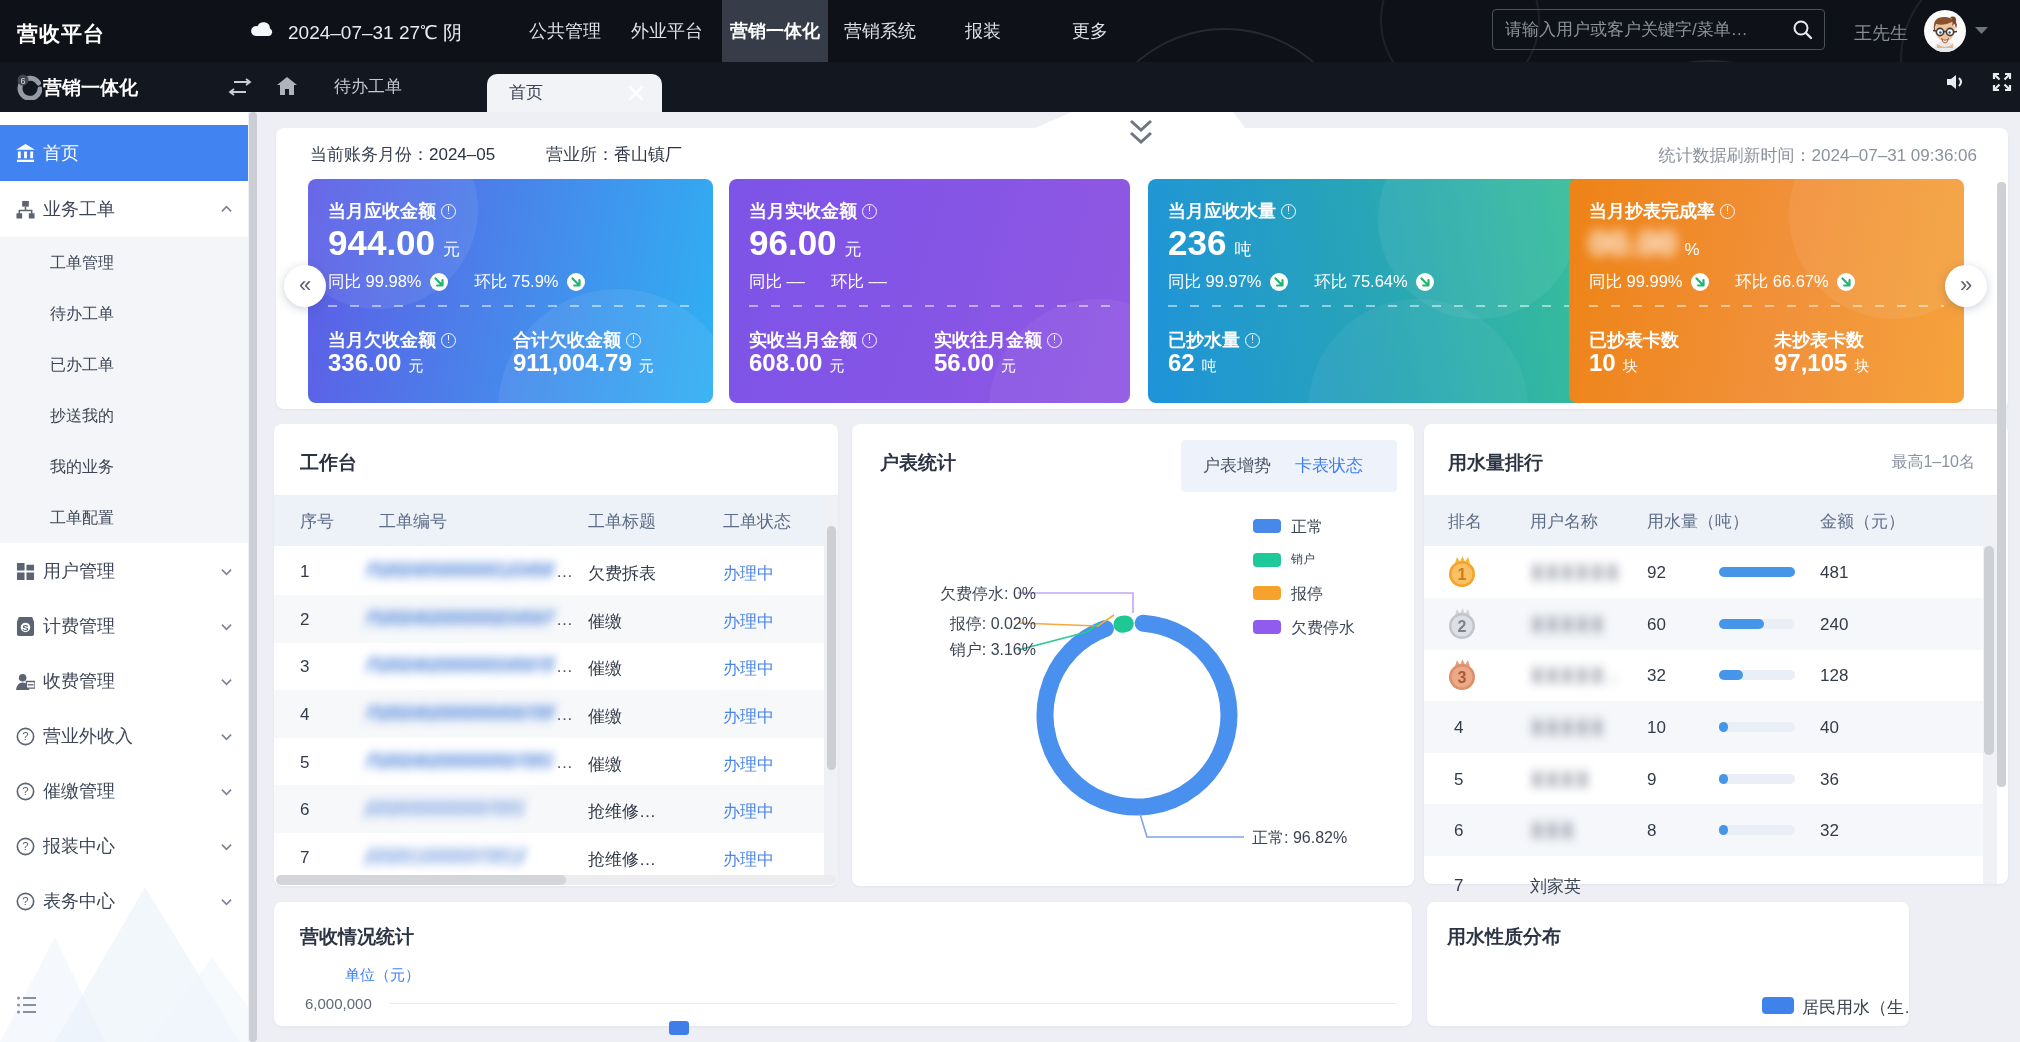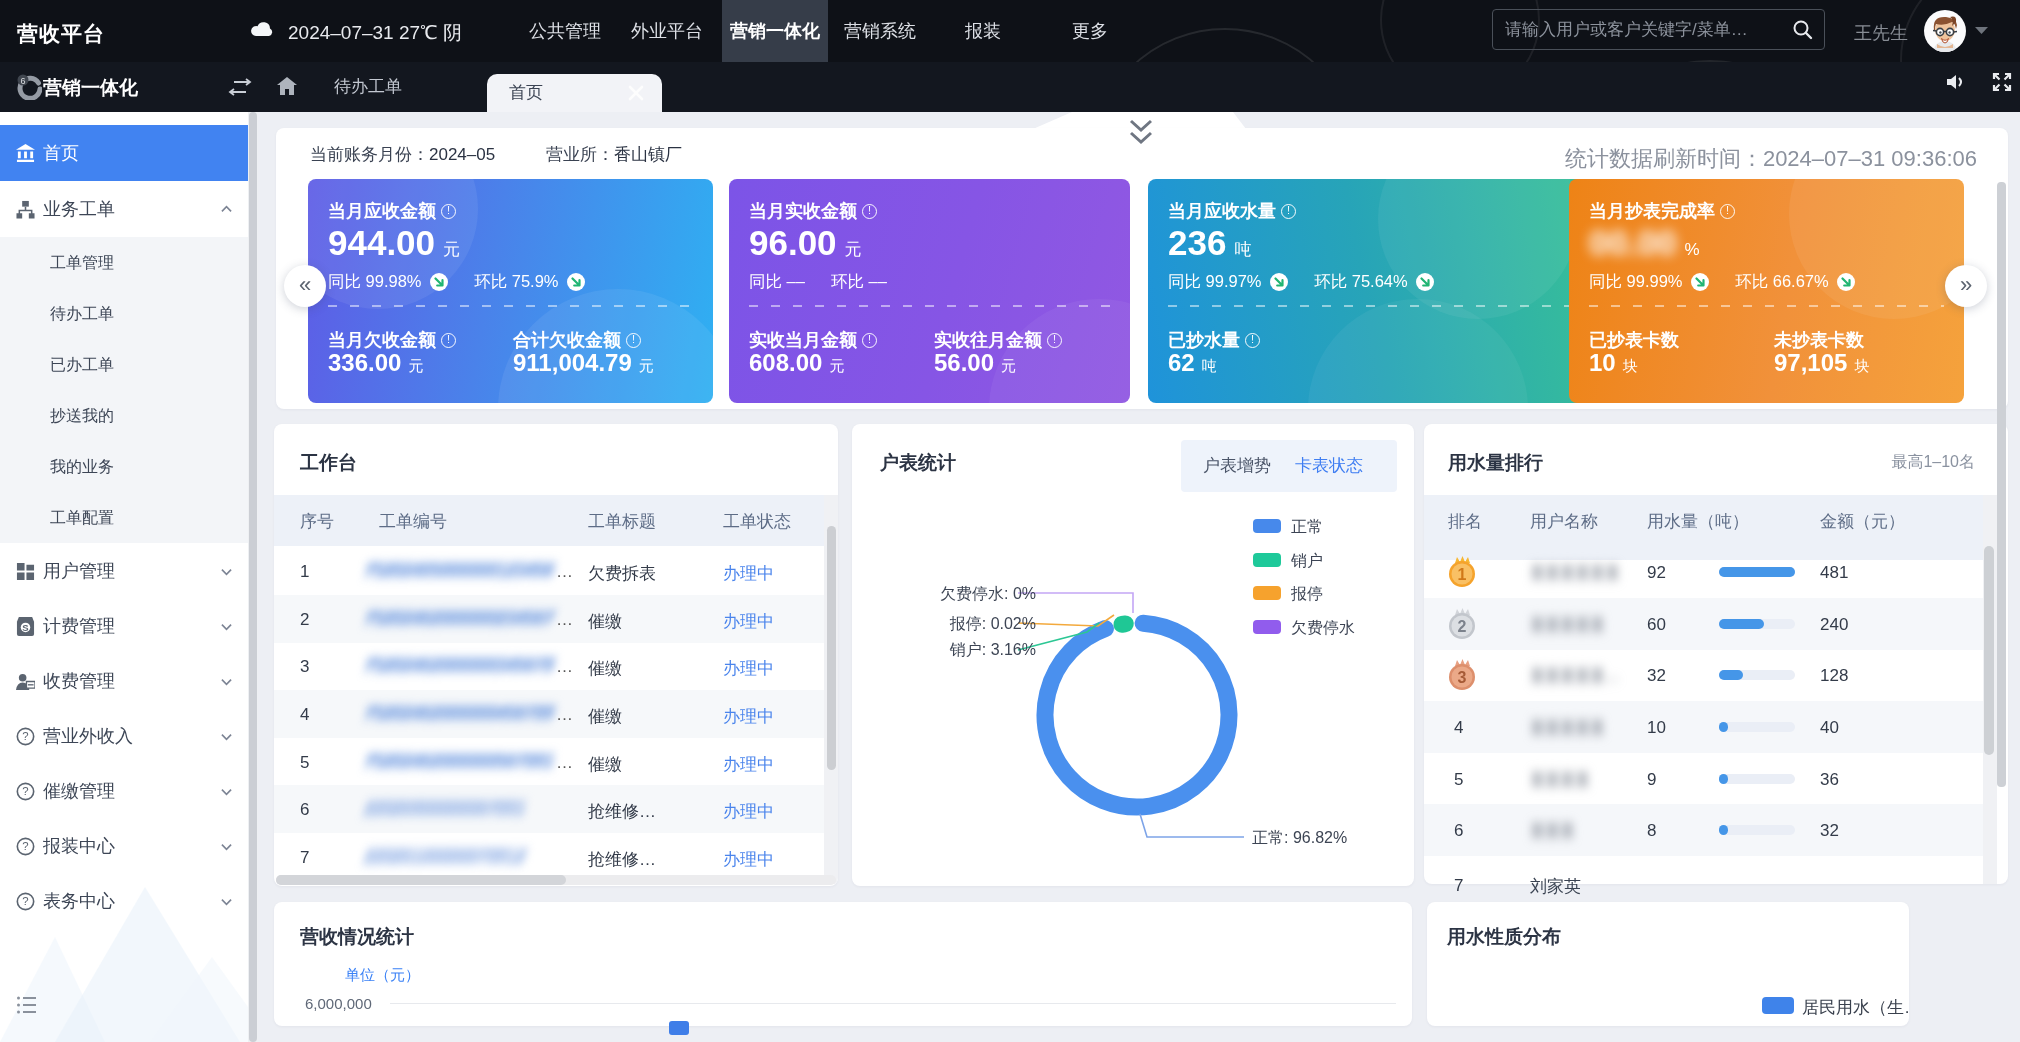--- a/index.html
+++ b/index.html
@@ -221,21 +221,21 @@
   </div>
 <div class="abs" style="left:1997px;top:182px;width:9px;height:605px;background:#cdd0d5;border-radius:4px;z-index:7"></div>
 
 <div class="abs" style="left:1033px;top:112px;width:213px;height:17px;background:#fff;clip-path:polygon(39px 0,200px 0,213px 17px,0 17px)"></div>
 <svg class="abs" style="left:1127px;top:118px;z-index:5" width="28" height="29" viewBox="0 0 28 29">
     <path d="M4 3 L14 12 L24 3 M4 15 L14 24 L24 15" stroke="#6f7682" stroke-width="3" fill="none"></path>
   </svg>
 <div class="abs panel" style="left:276px;top:128px;width:1732px;height:281px;overflow:hidden">
   <div class="abs" style="left:34px;top:15px;font-size:17px;color:#3a4252">当前账务月份：<span style="color:#2b3343">2024–05</span></div>
   <div class="abs" style="left:270px;top:15px;font-size:17px;color:#3a4252">营业所：<span style="color:#2b3343">香山镇厂</span></div>
-  <div class="abs" style="right:31px;top:16px;font-size:22px;color:#8b919d">统计数据刷新时间：2024–07–31 09:36:06</div>
+  <div class="abs" style="right:31px;top:16px;font-size:17px;color:#8b919d">统计数据刷新时间：2024–07–31 09:36:06</div>
 
   <div class="abs" style="left:32px;top:51px;width:405px;height:224px;border-radius:8px;background:linear-gradient(100deg,#5e5ce6 0%,#4a82ea 45%,#2fb0f2 100%);overflow:hidden">
     <div class="abs" style="left:-30px;top:-70px;width:200px;height:200px;border-radius:50%;background:rgba(255,255,255,0.07)"></div>
     <div class="abs" style="left:190px;top:110px;width:240px;height:240px;border-radius:50%;background:rgba(255,255,255,0.07)"></div>
     <div class="abs ct">当月应收金额 <span class="info"></span></div>
     <div class="abs cv">944.00<span class="un">元</span></div>
     <div class="abs cr">同比 99.98% <span class="ga"><svg width="11" height="11" viewBox="0 0 11 11">
             <path d="M1.5 1.5 L8 8 M8.5 3.2 V8.5 H3.2" stroke="#21b573" stroke-width="2.2" fill="none" stroke-linecap="round" stroke-linejoin="round"></path>
           </svg></span><span style="margin-left:26px">环比 75.9%</span> <span class="ga"><svg width="11" height="11" viewBox="0 0 11 11">
             <path d="M1.5 1.5 L8 8 M8.5 3.2 V8.5 H3.2" stroke="#21b573" stroke-width="2.2" fill="none" stroke-linecap="round" stroke-linejoin="round"></path>
@@ -376,31 +376,31 @@
     <polyline points="166,226 235,208 247,199" fill="none" stroke="#2cc794" stroke-width="1.6"></polyline>
     <polyline points="288,390 295,413 392,413" fill="none" stroke="#7da4e8" stroke-width="1.6"></polyline>
   </svg>
   <div class="abs" style="right:378px;top:160px;font-size:16px;color:#3d4554;white-space:nowrap">欠费停水: 0%</div>
   <div class="abs" style="right:378px;top:190px;font-size:16px;color:#3d4554;white-space:nowrap">报停: 0.02%</div>
   <div class="abs" style="right:378px;top:216px;font-size:16px;color:#3d4554;white-space:nowrap">销户: 3.16%</div>
   <div class="abs" style="left:400px;top:404px;font-size:16px;color:#3d4554;white-space:nowrap">正常: 96.82%</div>
   <div class="abs" style="left:401px;top:95px;width:28px;height:14px;background:#4789eb;border-radius:4px"></div>
     <div class="abs" style="left:439px;top:93px;font-size:16px;color:#3c4454">正常</div>
   <div class="abs" style="left:401px;top:129px;width:28px;height:14px;background:#1ec99a;border-radius:4px"></div>
-    <div class="abs" style="left:439px;top:127px;font-size:16px;color:#3c4454">销户</div>
+    <div class="abs" style="left:439px;top:127px;font-size:12px;color:#3c4454">销户</div>
   <div class="abs" style="left:401px;top:162px;width:28px;height:14px;background:#f6a22d;border-radius:4px"></div>
     <div class="abs" style="left:439px;top:160px;font-size:16px;color:#3c4454">报停</div>
   <div class="abs" style="left:401px;top:196px;width:28px;height:14px;background:#915ced;border-radius:4px"></div>
     <div class="abs" style="left:439px;top:194px;font-size:16px;color:#3c4454">欠费停水</div>
 </div>
 
 <div class="abs panel" style="left:1424px;top:424px;width:584px;height:460px;overflow:hidden">
   <div class="ptitle" style="left:24px;top:26px">用水量排行</div>
   <div class="abs" style="right:33px;top:28px;font-size:16px;color:#8a92a0">最高1–10名</div>
-  <div class="abs" style="left:0;top:71px;width:559px;height:65px;background:#edf1f8">
+  <div class="abs" style="left:0;top:71px;width:559px;height:51px;background:#edf1f8">
     <span class="th" style="left:24px;top:15px">排名</span>
       <span class="th" style="left:106px;top:15px">用户名称</span>
       <span class="th" style="left:223px;top:15px">用水量（吨）</span>
       <span class="th" style="left:396px;top:15px">金额（元）</span>
   </div>
   <div class="abs" style="left:0;top:174px;width:559px;height:52px;background:#f5f7fa"></div>
   <div class="abs" style="left:0;top:277px;width:559px;height:52px;background:#f5f7fa"></div>
   <div class="abs" style="left:0;top:380px;width:559px;height:52px;background:#f5f7fa"></div>
   <div class="abs" style="left:559px;top:71px;width:14px;height:389px;background:#f0f1f4"></div>
   <div class="abs" style="left:560px;top:122px;width:10px;height:209px;background:#cdd0d4;border-radius:5px"></div>

